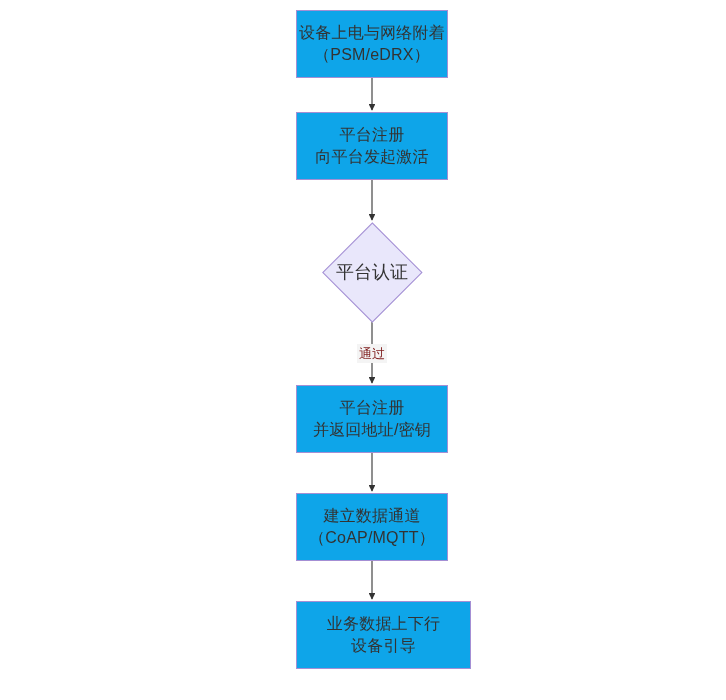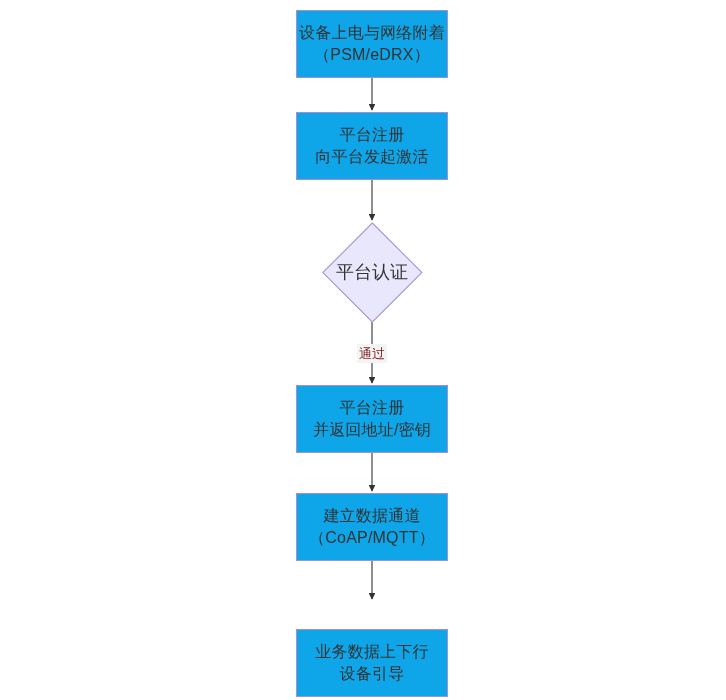--- a/index.html
+++ b/index.html
@@ -140,18 +140,18 @@
   <div class="node" style="left:296px; top:385px; width:152px; height:68px;">
     <span class="line1">平台注册</span>
     <span class="line2">并返回地址/密钥</span>
   </div>
 
   <div class="node" style="left:296px; top:493px; width:152px; height:68px;">
     <span class="line1">建立数据通道</span>
     <span class="line2">（CoAP/MQTT）</span>
   </div>
 
-  <div class="node" style="left:296px; top:629px; width:152px; height:68px;">
+  <div class="node" style="left:296px; top:601px; width:175px; height:68px;">
     <span class="line1">业务数据上下行</span>
     <span class="line2">设备引导</span>
   </div>
 
 </div>
 
 </body></html>

